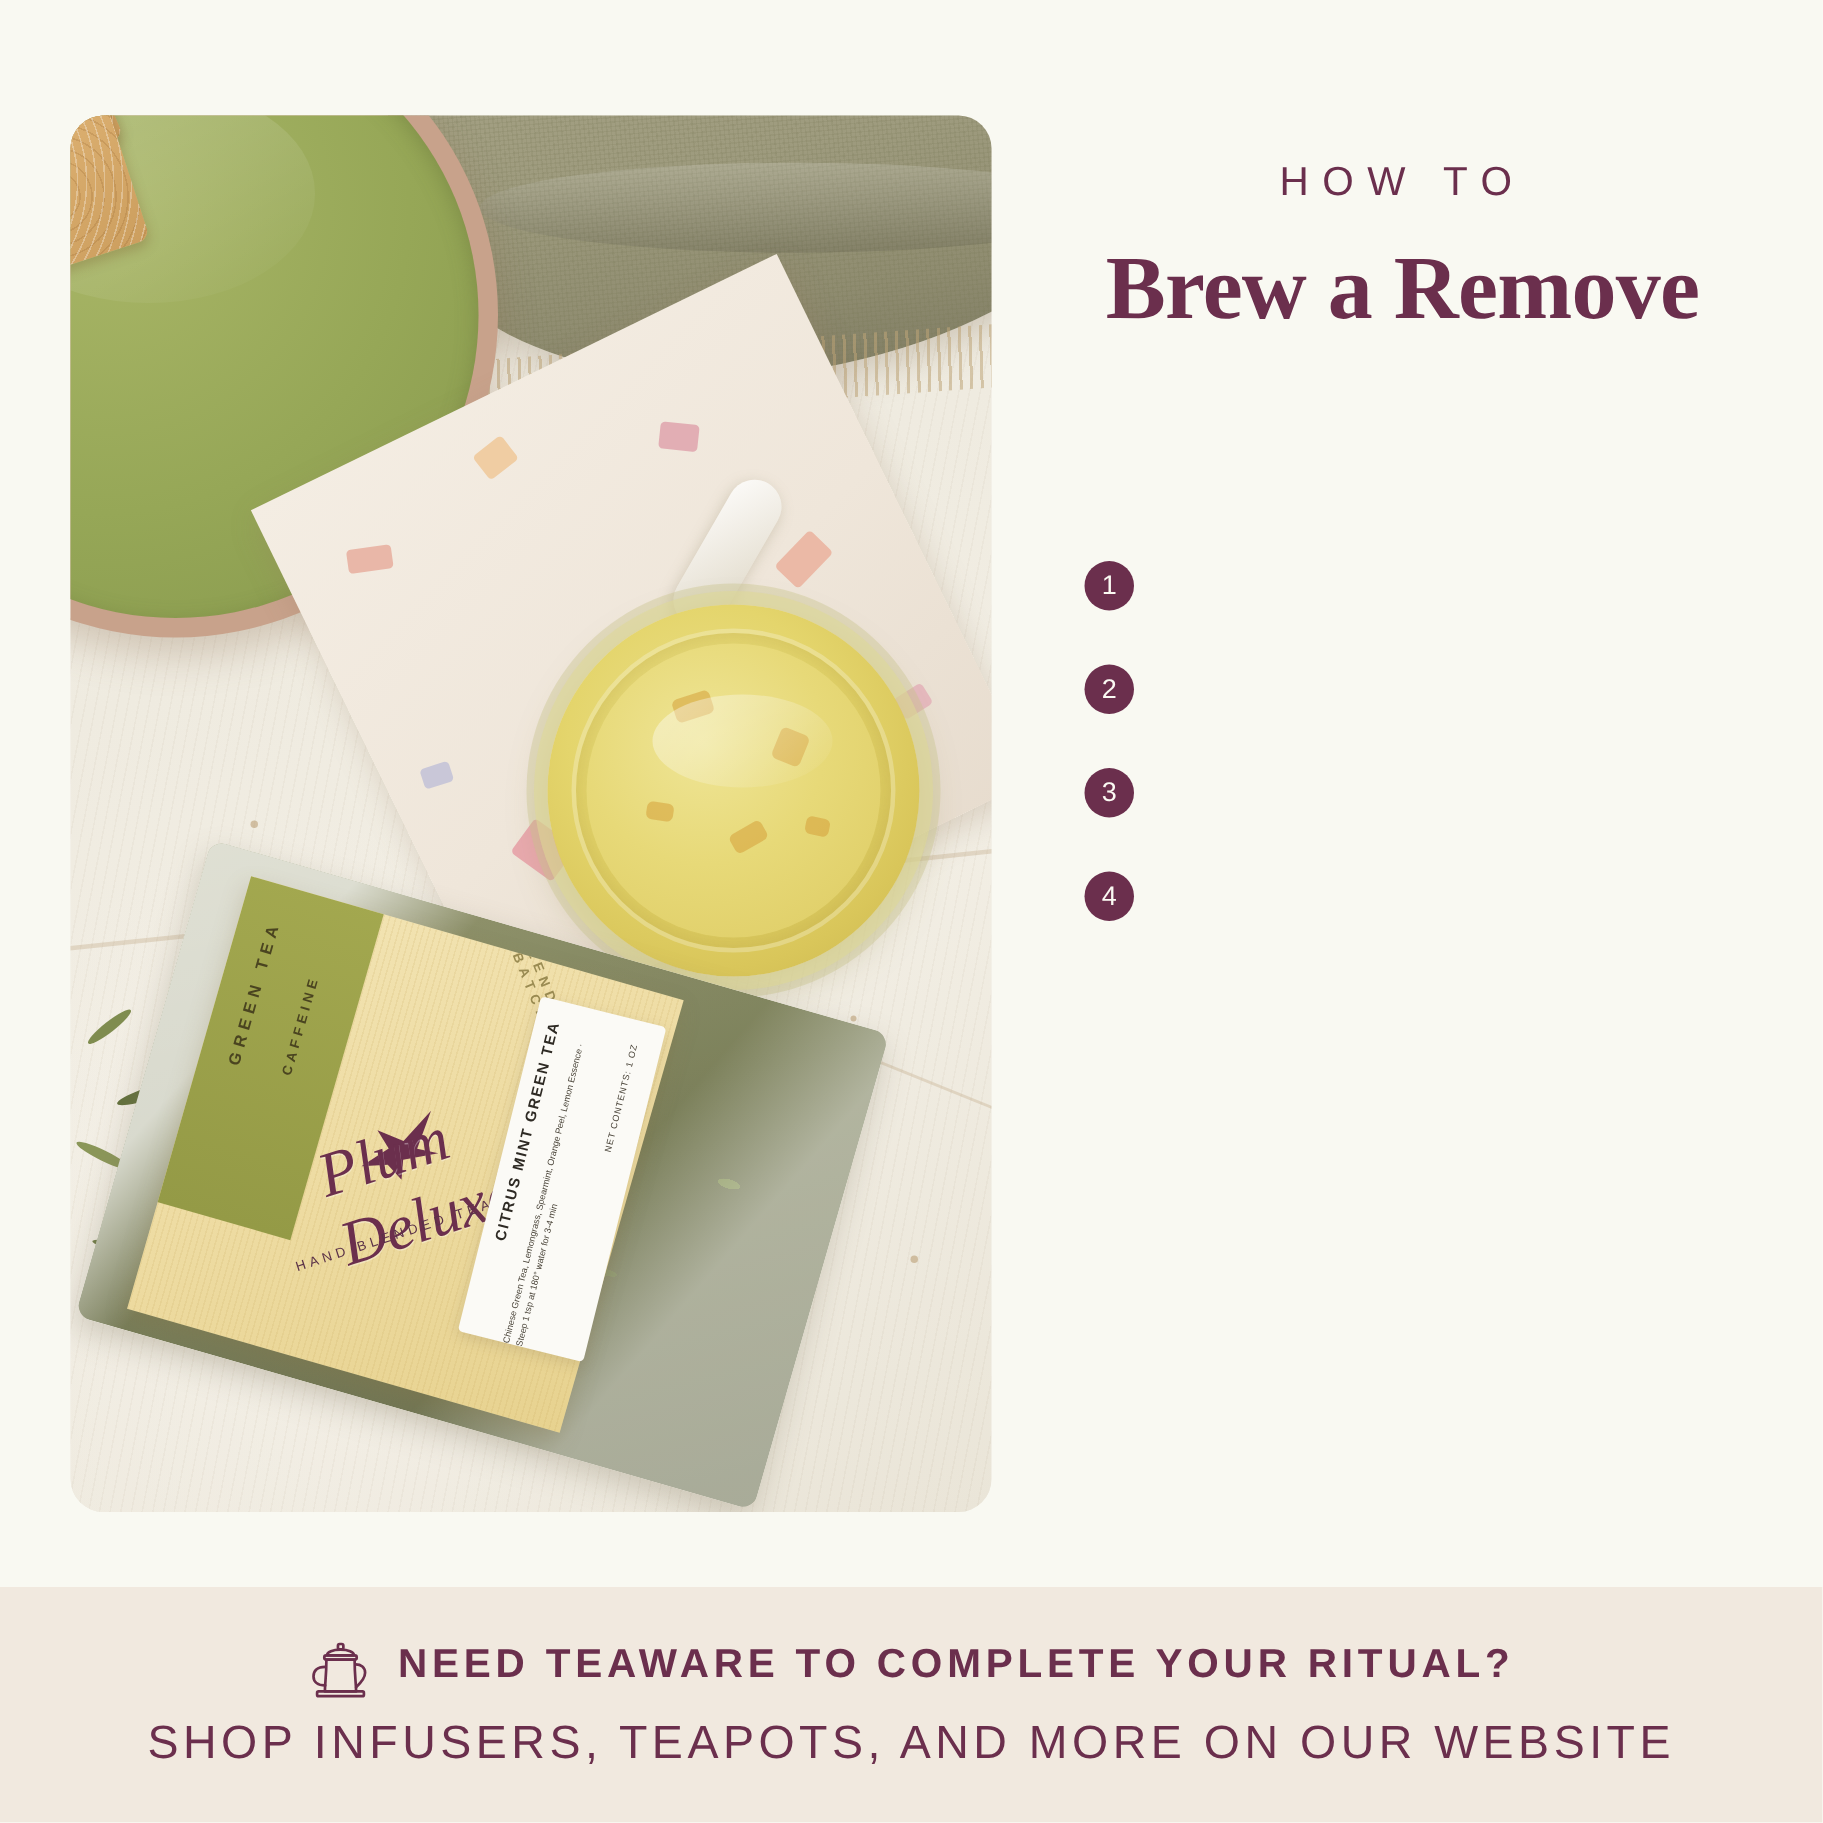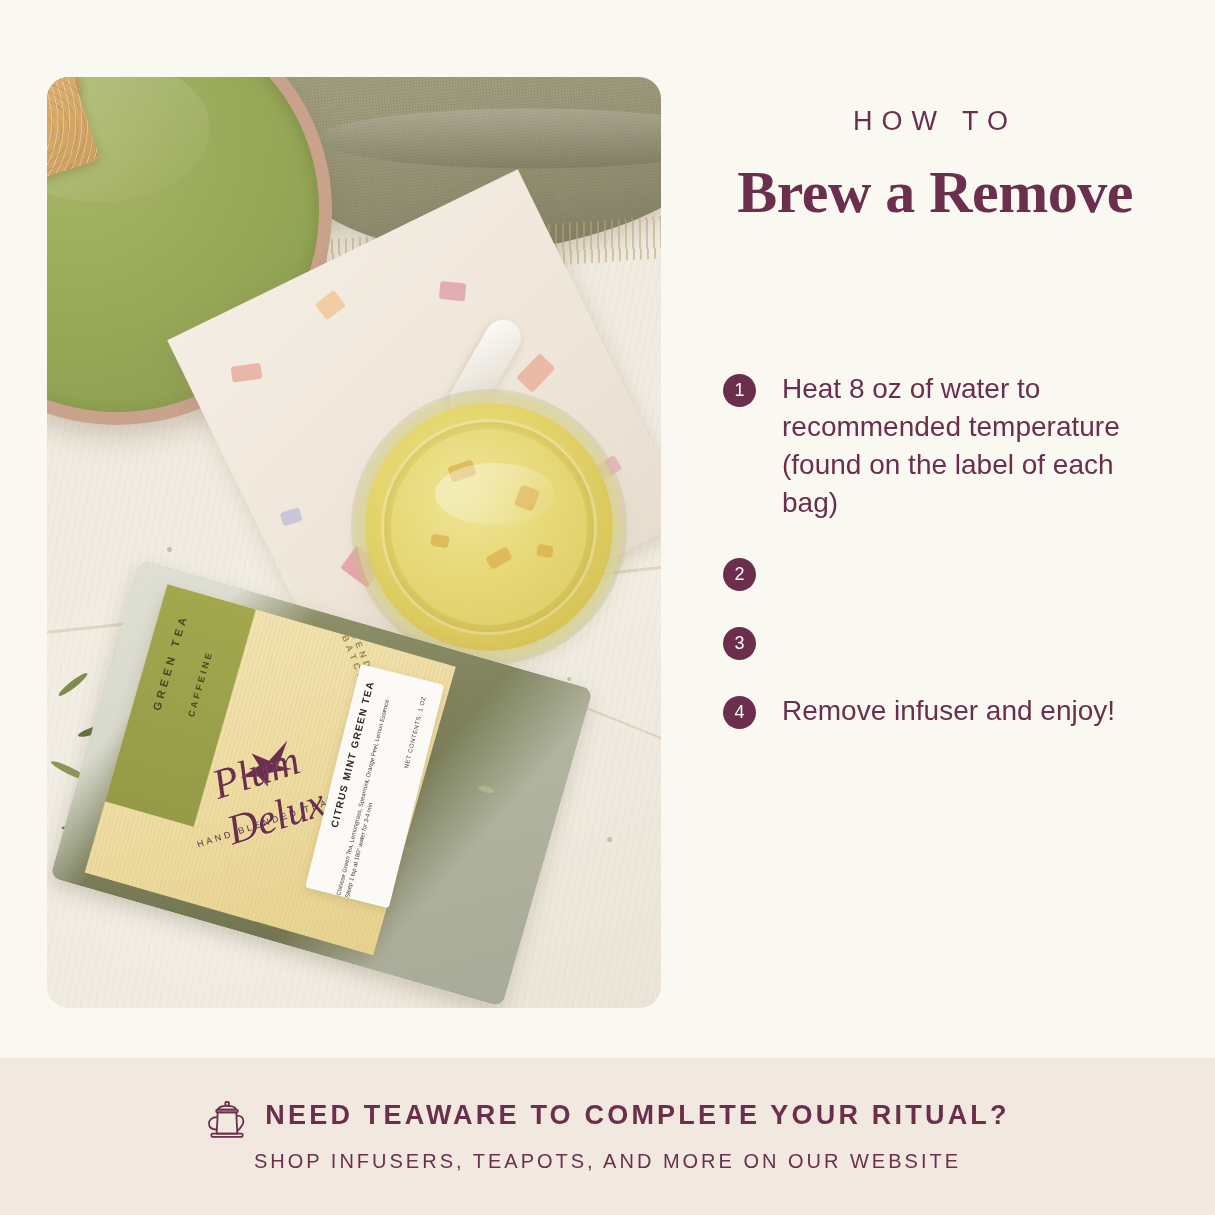--- a/index.html
+++ b/index.html
@@ -285,21 +285,21 @@
     align-items:center; justify-content:center;
   }
   .banner-line1 {
     display:flex; align-items:flex-start; gap:16px;
     margin-bottom:8px;
   }
   .banner-line1 span {
     font-size:27px; font-weight:700; letter-spacing:3.2px; color:#6B2F4D;
   }
   .banner-line2 {
-    font-size:20px; font-weight:400; letter-spacing:3px; color:#6B2F4D;
+    font-size:31px; font-weight:400; letter-spacing:3px; color:#6B2F4D;
   }
   .teapot-icon { width:44px; height:42px; display:block; }
 </style>
 </head>
 <body>
 
 <div class="page">
 
   <div class="photo">
     <div class="photo-inner">
@@ -397,34 +397,32 @@
     <div class="kicker">HOW TO</div>
 
     <div class="title">
       <div>Brew a Remove</div>
     </div>
 
     <div class="steps">
 
       <div class="step">
         <div class="step-num">1</div>
-        <div class="step-text">Heat 8 oz of water to recommended temperature (found on the label of each bag)</div>
       </div>
 
       <div class="step">
         <div class="step-num">2</div>
       </div>
 
       <div class="step">
         <div class="step-num">3</div>
       </div>
 
       <div class="step">
         <div class="step-num">4</div>
-        <div class="step-text">Remove infuser and enjoy!</div>
       </div>
 
     </div>
   </div>
 
   <div class="banner">
     <div class="banner-line1">
       <svg class="teapot-icon" viewBox="0 0 44 42">
         <g fill="none" stroke="#6B2F4D" stroke-width="1.8" stroke-linejoin="round" stroke-linecap="round">
           <rect x="20.3" y="2" width="3.6" height="3.6" rx="1.1"></rect>

